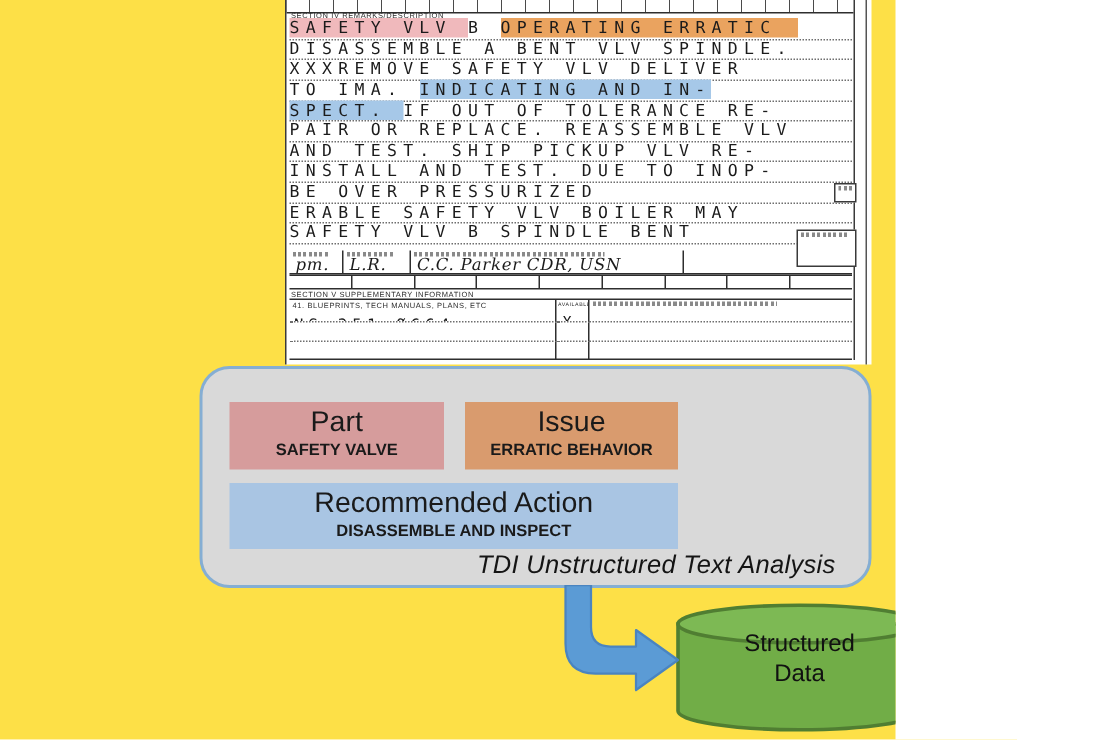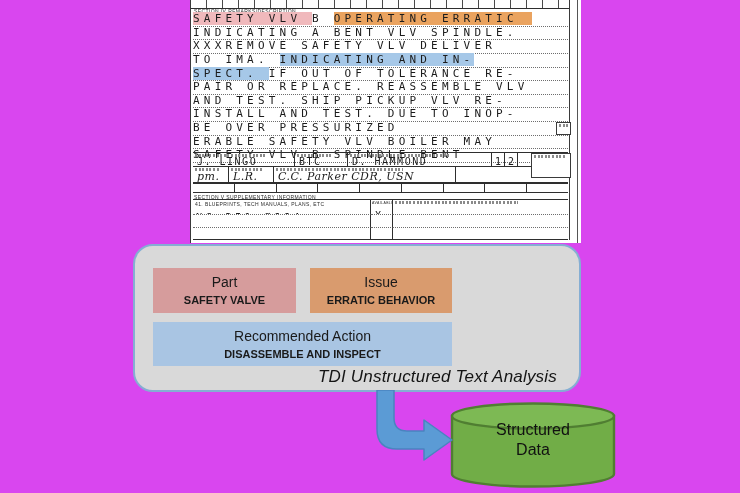--- a/index.html
+++ b/index.html
@@ -1,16 +1,16 @@
 <!DOCTYPE html>
 <html><head>
 <meta charset="utf-8">
 <style>
   html,body{margin:0;padding:0;background:#fff;}
-  .stage{position:relative;width:740px;height:493px;background:#d946ef;overflow:hidden;
+  .stage{position:relative;width:597px;height:493px;background:#fde047;overflow:hidden;
          font-family:"Liberation Sans",sans-serif;}
 
   
   .doc{position:absolute;left:190px;top:0;width:390px;height:243px;background:#fff;
        border-left:1.3px solid #3a3a3a;}
   .tickstrip{position:absolute;left:0;top:0;width:378px;height:8px;
        border-bottom:1.5px solid #2e2e2e;
        background:repeating-linear-gradient(90deg,transparent 0 15px,#4a4a4a 15px 16px);}
   .micro{font-size:5px;letter-spacing:.4px;color:#2b2b2b;white-space:nowrap;overflow:hidden;
        font-family:"Liberation Sans",sans-serif;}
@@ -51,21 +51,21 @@
   .vline-outer{position:absolute;left:386px;top:0;height:243px;border-left:1.2px solid #555;}
   .sidebox{position:absolute;border:1px solid #3a3a3a;background:#fff;}
   .sb1{left:365px;top:122px;width:13px;height:11px;}
   .sb2{left:340px;top:153px;width:38px;height:23px;}
   .sb2 .smudge{width:85%;}
 
   
   .panel{position:absolute;left:133px;top:244px;width:448px;height:148px;background:#d9d9d9;
        border:2px solid #85aed3;border-radius:20px;box-sizing:border-box;}
   .tag{position:absolute;text-align:center;color:#1a1a1a;}
-  .tag-title{font-size:14px;line-height:24px;padding-top:2px;}
+  .tag-title{font-size:19px;line-height:24px;padding-top:2px;}
   .tag-value{font-size:11px;font-weight:bold;line-height:13px;}
   .tag-part{left:18px;top:22px;width:143px;height:45px;background:#d69c9c;}
   .tag-issue{left:175px;top:22px;width:142px;height:45px;background:#d99b6e;text-align:center;}
   .tag-action{left:18px;top:76px;width:299px;height:44px;background:#a9c5e3;}
   .caption{position:absolute;right:22px;bottom:3px;font-size:17px;font-weight:normal;
        font-style:italic;color:#141414;letter-spacing:.2px;}
 
   
   .arrow{position:absolute;left:360px;top:390px;width:100px;height:80px;z-index:3;}
   .cyl{position:absolute;left:448px;top:402px;width:170px;height:88px;z-index:2;}
@@ -76,40 +76,32 @@
 <body>
 
 <div class="stage">
 
   <div class="doc">
     <div class="tickstrip"></div>
     <div class="micro sec4">SECTION IV      REMARKS/DESCRIPTION</div>
 
     <div class="remarks">
       <div class="rrow"><span class="hl-pink">SAFETY VLV </span><span>B </span><span class="hl-orange">OPERATING ERRATIC</span></div>
-      <div class="rrow"><span>INDICATING A BENT VLV SPINDLE.</span></div>
+      <div class="rrow"><span>DISASSEMBLE A BENT VLV SPINDLE.</span></div>
       <div class="rrow"><span>XXXREMOVE SAFETY VLV DELIVER</span></div>
       <div class="rrow"><span>TO IMA. </span><span class="hl-blue">INDICATING AND IN-</span></div>
       <div class="rrow"><span class="hl-blue">SPECT. </span><span>IF OUT OF TOLERANCE RE-</span></div>
       <div class="rrow"><span>PAIR OR REPLACE. REASSEMBLE VLV</span></div>
       <div class="rrow"><span>AND TEST. SHIP PICKUP VLV RE-</span></div>
       <div class="rrow"><span>INSTALL AND TEST. DUE TO INOP-</span></div>
       <div class="rrow"><span>BE OVER PRESSURIZED</span></div>
       <div class="rrow"><span>ERABLE SAFETY VLV BOILER MAY</span></div>
       <div class="rrow"><span>SAFETY VLV B SPINDLE BENT</span></div>
     </div>
 
-    <div class="cellsrow namerow">
-      <div class="cell" style="width:102px;"><span class="smudge"></span><span>J. LINGO</span></div>
-      <div class="cell" style="width:53px;"><span class="smudge"></span><span>BTC</span></div>
-      <div class="cell" style="width:144px;"><span class="smudge"></span><span>D. HAMMOND</span></div>
-      <div class="cell" style="width:13px;padding-left:3px;"><span>1</span></div>
-      <div class="cell" style="width:13px;padding-left:3px;"><span>2</span></div>
-      <div class="cell" style="flex:1;"></div>
-    </div>
 
     <div class="cellsrow sigrow">
       <div class="cell script" style="width:36px;"><span class="smudge"></span><span>pm.</span></div>
       <div class="cell script" style="width:45px;"><span class="smudge"></span><span>L.R.</span></div>
       <div class="cell script" style="width:182px;"><span class="smudge"></span><span>C.C. Parker CDR, USN</span></div>
       <div class="cell" style="flex:1;"></div>
     </div>
 
     <div class="cellsrow smallrow">
       <div class="cell"></div>

